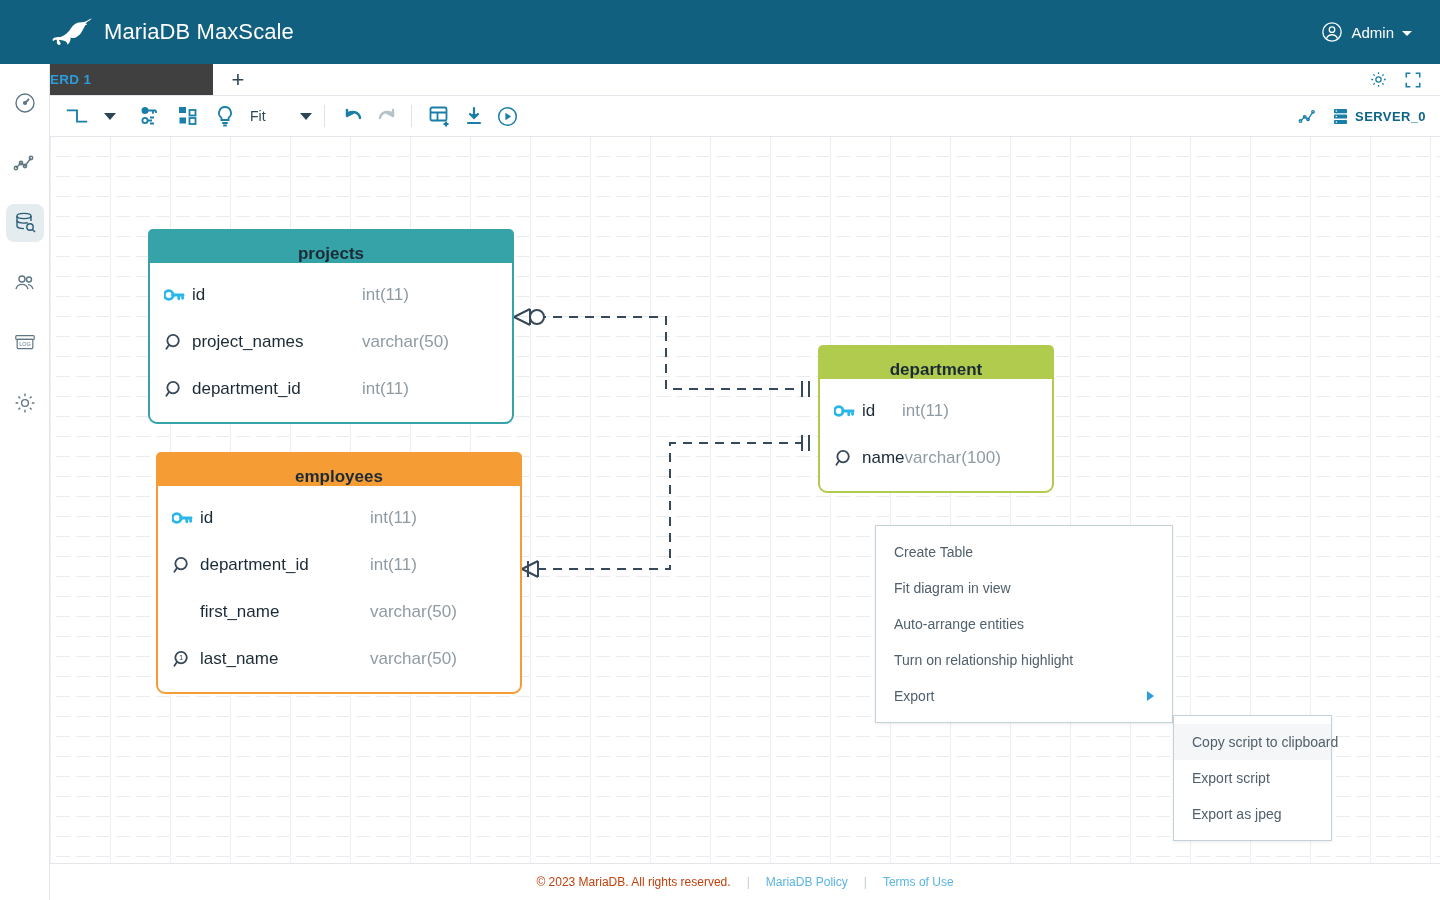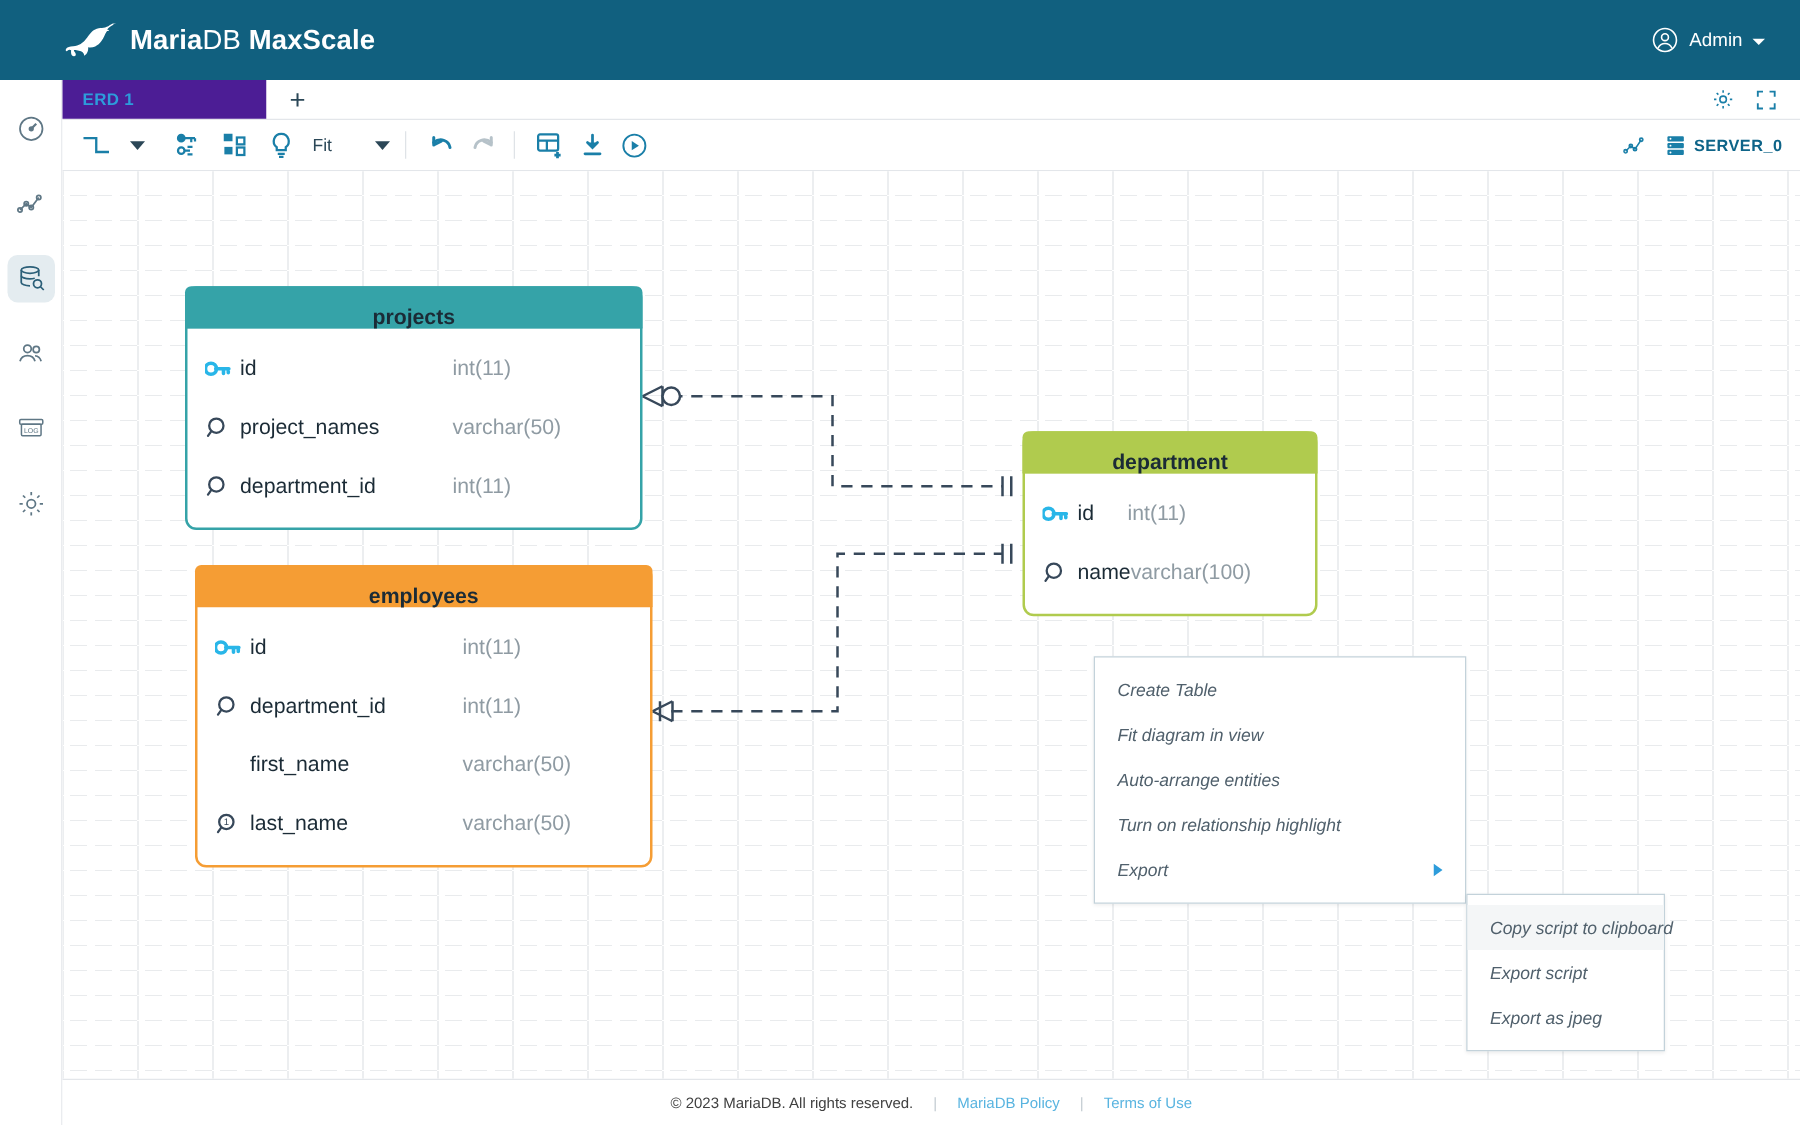--- a/index.html
+++ b/index.html
@@ -13,21 +13,21 @@
   
   .topbar {
     position: absolute; left: 0; top: 0; width: 1440px; height: 64px;
     background: #11607f;
     display: flex; align-items: center; justify-content: space-between;
   }
   .brand { display: flex; align-items: center; gap: 10px; margin-left: 50px; }
   .brand-logo { width: 44px; height: 34px; display: block; }
   .brand-text { font-size: 22px; color: #ffffff; letter-spacing: .1px; }
   .brand-text .thin { font-weight: 300; }
-  .brand-text .b { font-weight: 700; }
+  .brand-text .b { font-weight: 400; }
   .user-menu {
     display: flex; align-items: center; gap: 8px; margin-right: 28px;
     color: #ffffff; font-size: 15px; cursor: pointer;
   }
   .user-icon { width: 22px; height: 22px; }
   .caret-down {
     width: 0; height: 0; border-left: 5px solid transparent;
     border-right: 5px solid transparent; border-top: 5px solid #ffffff;
     margin-top: 2px;
   }
@@ -45,22 +45,22 @@
   .rail-item.active { background: #e4ecf0; }
   .rail-item svg { display: block; }
 
   
   .tabbar {
     position: absolute; left: 50px; top: 64px; width: 1390px; height: 32px;
     background: #ffffff; border-bottom: 1px solid #e3e6ea;
     display: flex; align-items: stretch;
   }
   .tab {
-    width: 163px; background: #4c1d95; display: flex; align-items: center;
-    padding-left: 16px; font-size: 13.5px; color: #2d9cdb; font-weight: 600;
+    width: 163px; background: #404040; display: flex; align-items: center;
+    font-size: 13.5px; color: #2d9cdb; font-weight: 600;
     letter-spacing: .3px; cursor: pointer;
   }
   .tab-add {
     width: 50px; display: flex; align-items: center; justify-content: center;
     font-size: 22px; color: #2b4757; font-weight: 300; cursor: pointer;
   }
   .tabbar-right {
     margin-left: auto; display: flex; align-items: center; gap: 16px;
     padding-right: 18px;
   }
@@ -145,21 +145,21 @@
 
   #ent-projects .ctype   { width: 150px; }
   #ent-employees .ctype  { width: 150px; }
   #ent-department .ctype { width: 150px; }
 
   .rel-svg { position: absolute; left: 0; top: 0; width: 1390px; height: 726px; z-index: 3; }
 
   
   .ctxmenu {
     position: absolute; background: #ffffff; border: 1px solid #c3d2da;
-    z-index: 40; padding: 8px 0; box-shadow: 0 1px 3px rgba(0,0,0,.08); font-style: italic;
+    z-index: 40; padding: 8px 0; box-shadow: 0 1px 3px rgba(0,0,0,.08);
   }
   #ctx-main { left: 875px; top: 525px; width: 298px; }
   #ctx-sub  { left: 1173px; top: 715px; width: 159px; }
   .ctxitem {
     height: 36px; display: flex; align-items: center; padding: 0 18px;
     font-size: 14px; color: #50606c; cursor: pointer; white-space: nowrap;
   }
   .ctxitem.hover { background: #f4f6f7; }
   .ctxitem .arrow {
     margin-left: auto; width: 0; height: 0;
@@ -167,21 +167,21 @@
     border-left: 7px solid #2d9cdb;
   }
 
   
   .footer {
     position: absolute; left: 50px; top: 863px; width: 1390px; height: 37px;
     background: #ffffff; border-top: 1px solid #e3e6ea;
     display: flex; align-items: center; justify-content: center;
     font-size: 12px; color: #6b7a85; gap: 0;
   }
-  .footer .dim { color: #404040; }
+  .footer .dim { color: #c2410c; }
   .footer .lnk { color: #59b4e0; text-decoration: none; cursor: pointer; }
   .footer .bar { color: #c3ccd2; margin: 0 16px; }
 </style>
 </head>
 <body>
 
 <div class="topbar">
   <div class="brand">
     <svg class="brand-logo" viewBox="0 0 60 46">
       <path fill="#ffffff" d="M58 4.6c-1.3-.6-3.4.4-5.2 1.6-2 1.3-3.6 2.4-6.3 3.1-2.3.6-4.6.4-7 .8-5.9 1-8.7 4.9-11.6 8.8-3 4.1-6.1 8.3-11.9 10.1-1.3.4-2.8.7-4.4.9-4 .5-6 .9-7.2 2-.6.6-1 1.5-.9 2.3.1.6.5 1 1 1 .3 0 .6-.2.9-.5.7-.8 1.4-1.1 2.3-1.1.6 0 1.2.2 1.7.6-.2 1.9-.1 4.2.8 5.3.6.8 1.6 1.3 2.5 1.2 1.2-.1 1.9-1 1.8-2.2-.1-.8-.6-1.6-1.2-2.4-.6-.8-1-1.5-.9-2 .6-.1 1.7-.1 3.1.1 3.4.5 6.6 1.3 7.7 3.7.3.7.5 1.6.3 2.4 3.7-1.9 4.8-5.8 4.5-9.3 2.6.5 5.3.1 7.7-1 2.9-1.3 4.9-3.3 6.6-5.6 1.5-2 2.6-4.3 3.6-6.4.6-1.2 1.1-2.4 1.8-3.5.4-.6.7-1 1.1-1.2.4-.2.7-.2 1.1-.1.2.1.4 0 .6-.2.1-.3 0-.6-.3-.8-.5-.3-1.1-.4-1.7-.2.8-1.2 1.9-2.4 3-3.2 1.1-.8 2.2-1.3 3-1.9.6-.4 1.1-.9 1.4-1.4.3-.5.3-.9.1-1.1z"></path>

